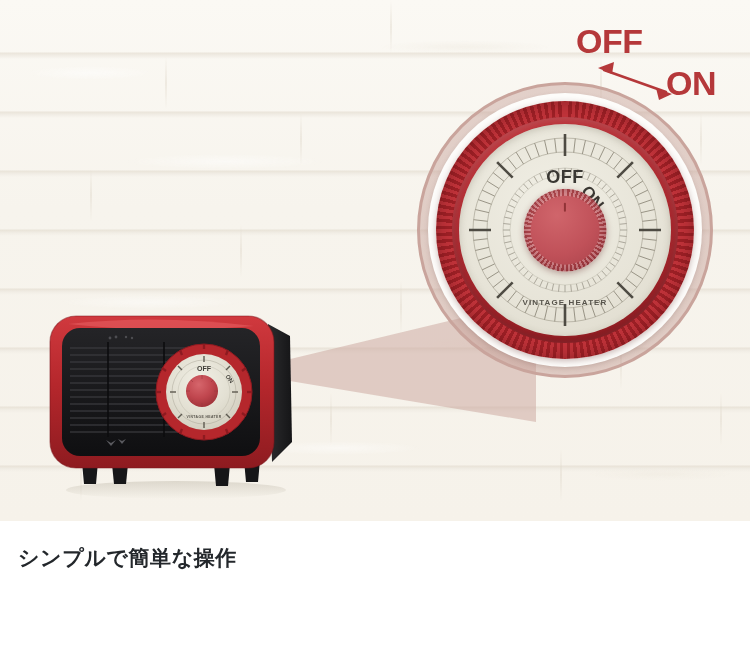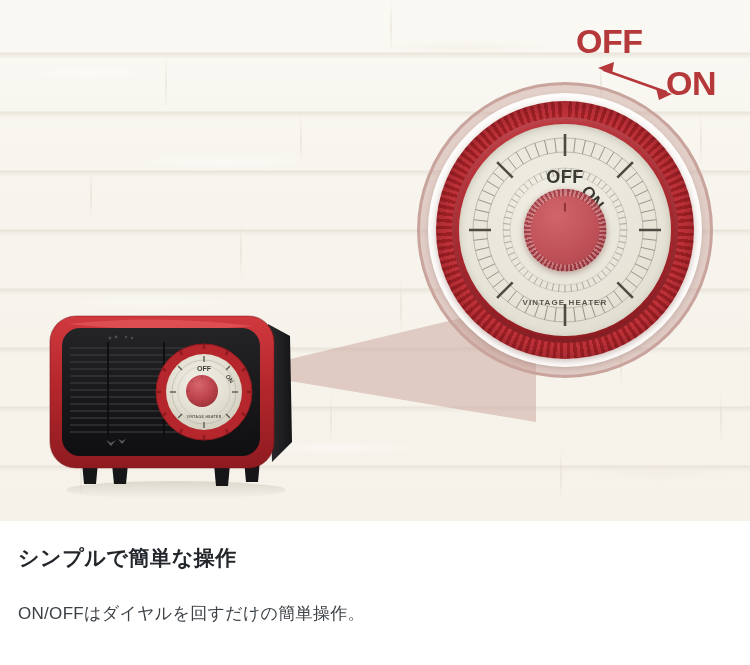--- a/index.html
+++ b/index.html
@@ -475,14 +475,13 @@
       <polygon points="38,44 54,38 52,50" fill="#b5383a"></polygon>
       <polygon points="112,70 96,64 99,76" fill="#b5383a"></polygon>
     </svg>
     <div class="annot-off">OFF</div>
     <div class="annot-on">ON</div>
   </div>
 </div>
 
 <div id="copy">
   <div class="head">シンプルで簡単な操作</div>
-  <div class="body">ON/OFFはダイヤルを回すだけの簡単操作。</div>
 </div>
 
 </body></html>

